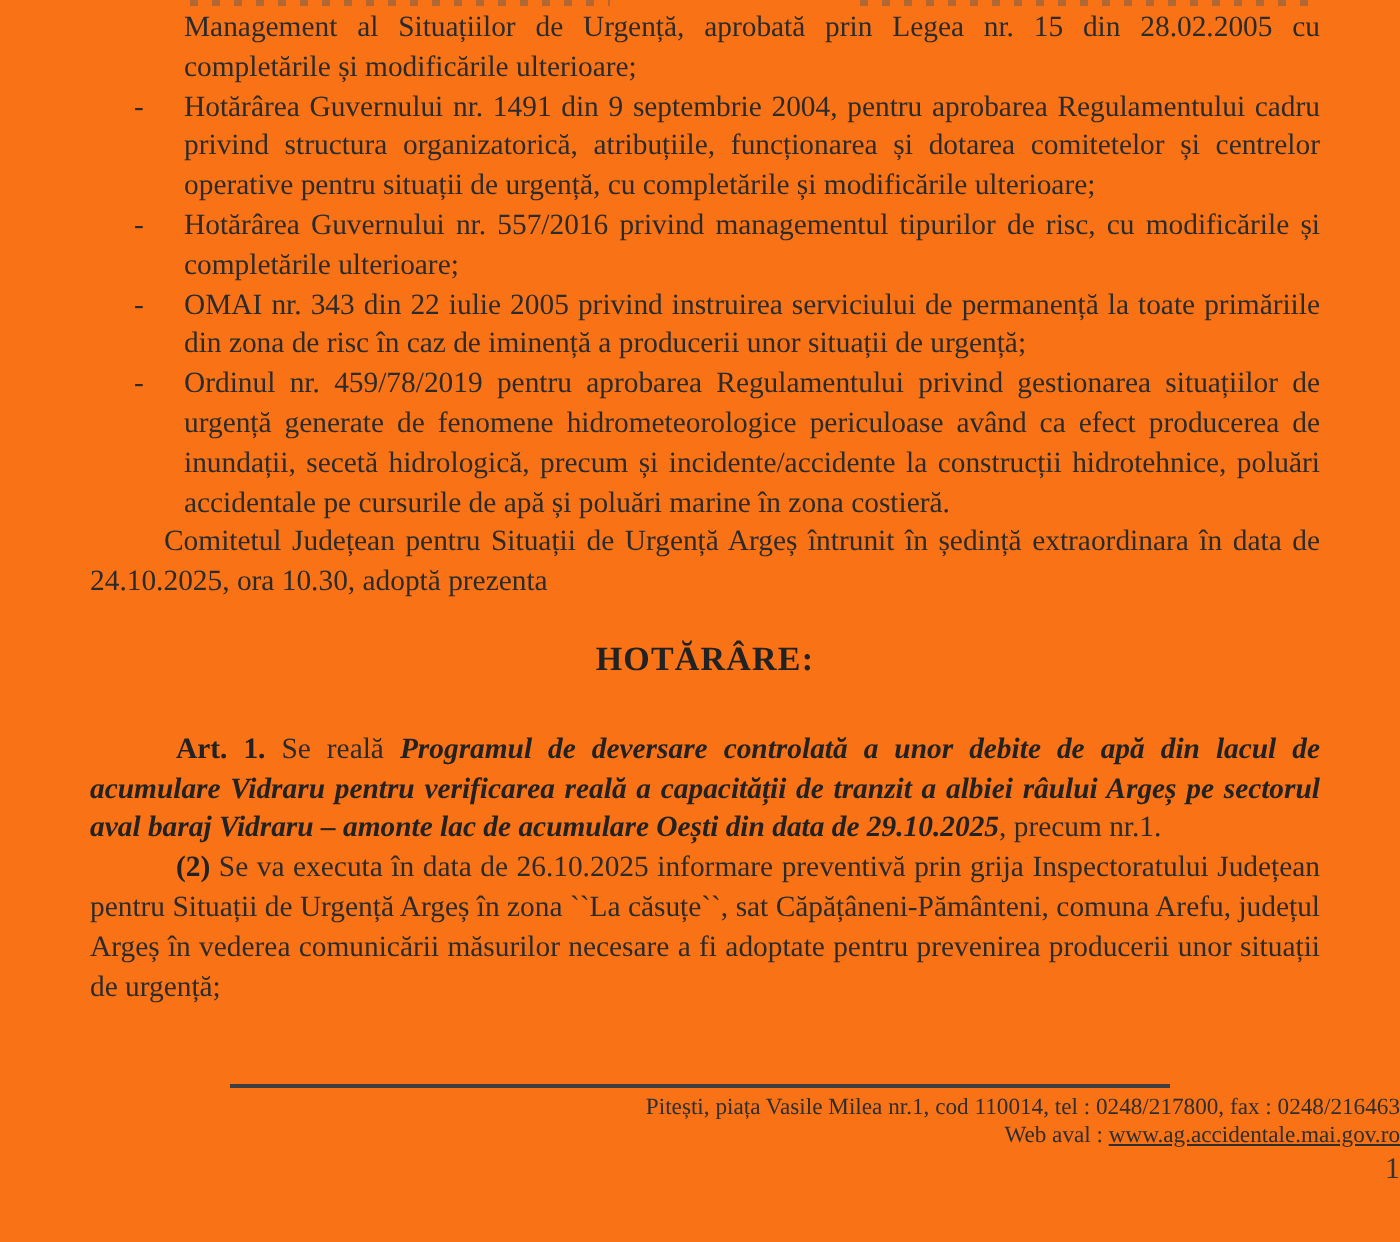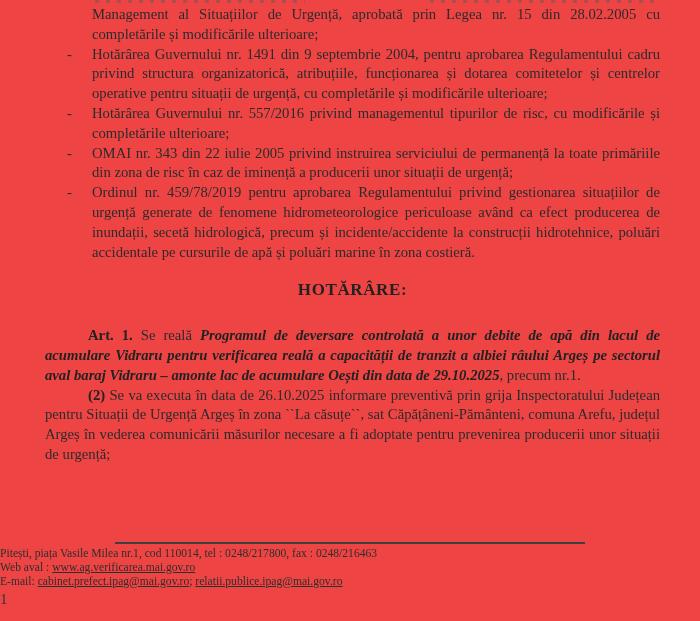--- a/index.html
+++ b/index.html
@@ -1,19 +1,19 @@
 <!DOCTYPE html>
 <html><head>
 <meta charset="utf-8">
 <style>
   html,body{margin:0;padding:0;background:#ffffff;}
   .page{
     position:relative;
     width:700px;height:621px;
-    background:#ef4444;
+    background:#f97316;
     font-family:"Liberation Serif", serif;
     font-size:14.7px;
     line-height:19.8px;
     color:#2b2b2b;
     overflow:hidden;
   }
   
   .cut-frag{position:absolute;top:0;height:3px;opacity:.45;
     background:repeating-linear-gradient(90deg,#5a5a5a 0 4px,transparent 4px 11px);}
   .cut-frag.left{left:95px;width:210px;}
@@ -44,21 +44,21 @@
     margin:0 40px 0 45px;
     text-indent:43px;
     text-align:justify;
   }
   .b{font-weight:bold;color:#222;}
   .bi{font-weight:bold;font-style:italic;color:#222;}
   .i{font-style:italic;}
 
   .footer{
     position:absolute;left:0;top:542px;width:700px;
-    text-align:left;
+    text-align:right;
     font-size:11.6px;line-height:13.9px;color:#2e2e2e;
   }
   .rule{width:470px;height:2px;background:#3f3f3f;margin:0 auto 3px auto;}
   .lnk{text-decoration:underline;color:inherit;}
   .page-number{margin-top:4px;font-size:15px;color:#333;}
 </style>
 </head>
 <body>
 
 <div class="page">
@@ -80,37 +80,35 @@
     <div class="ref-item">
       <span class="dash">-</span>
       <span>OMAI nr. 343 din 22 iulie 2005 privind instruirea serviciului de permanență la toate primăriile din zona de risc în caz de iminență a producerii unor situații de urgență;</span>
     </div>
     <div class="ref-item">
       <span class="dash">-</span>
       <span>Ordinul nr. 459/78/2019 pentru aprobarea Regulamentului privind gestionarea situațiilor de urgență generate de fenomene hidrometeorologice periculoase având ca efect producerea de inundații, secetă hidrologică, precum și incidente/accidente la construcții hidrotehnice, poluări accidentale pe cursurile de apă și poluări marine în zona costieră.</span>
     </div>
   </div>
 
+  <div class="committee">Comitetul Județean pentru Situații de Urgență Argeș întrunit în ședință extraordinara în data de 24.10.2025, ora 10.30, adoptă prezenta</div>
 
   <div class="heading">HOTĂRÂRE:</div>
 
   <div class="article">
     <span class="b">Art. 1.</span><span> Se reală </span><span class="bi">Programul de deversare controlată a unor debite de apă din lacul de acumulare Vidraru pentru verificarea reală a capacității de tranzit a albiei râului Argeș pe sectorul aval baraj Vidraru – amonte lac de acumulare Oești din data de 29.10.2025</span><span>, precum nr.1.</span>
   </div>
 
 
   <div class="article">
     <span class="b">(2)</span><span> Se va executa în data de 26.10.2025 informare preventivă prin grija Inspectoratului Județean pentru Situații de Urgență Argeș în zona ``La căsuțe``, sat Căpățâneni-Pământeni, comuna Arefu, județul Argeș în vederea comunicării măsurilor necesare a fi adoptate pentru prevenirea producerii unor situații de urgență;</span>
   </div>
 
   <div class="footer">
     <div class="rule"></div>
     <div>Pitești, piața Vasile Milea nr.1, cod 110014, tel : 0248/217800, fax : 0248/216463</div>
     <div>
-      <span>Web aval : </span><span class="lnk">www.ag.verificarea.mai.gov.ro</span>
-    </div>
-    <div>
-      <span>E-mail: </span><span class="lnk">cabinet.prefect.ipag@mai.gov.ro</span><span>; </span><span class="lnk">relatii.publice.ipag@mai.gov.ro</span>
+      <span>Web aval : </span><span class="lnk">www.ag.accidentale.mai.gov.ro</span>
     </div>
     <div class="page-number">1</div>
   </div>
 
 </div>
 
 </body></html>

